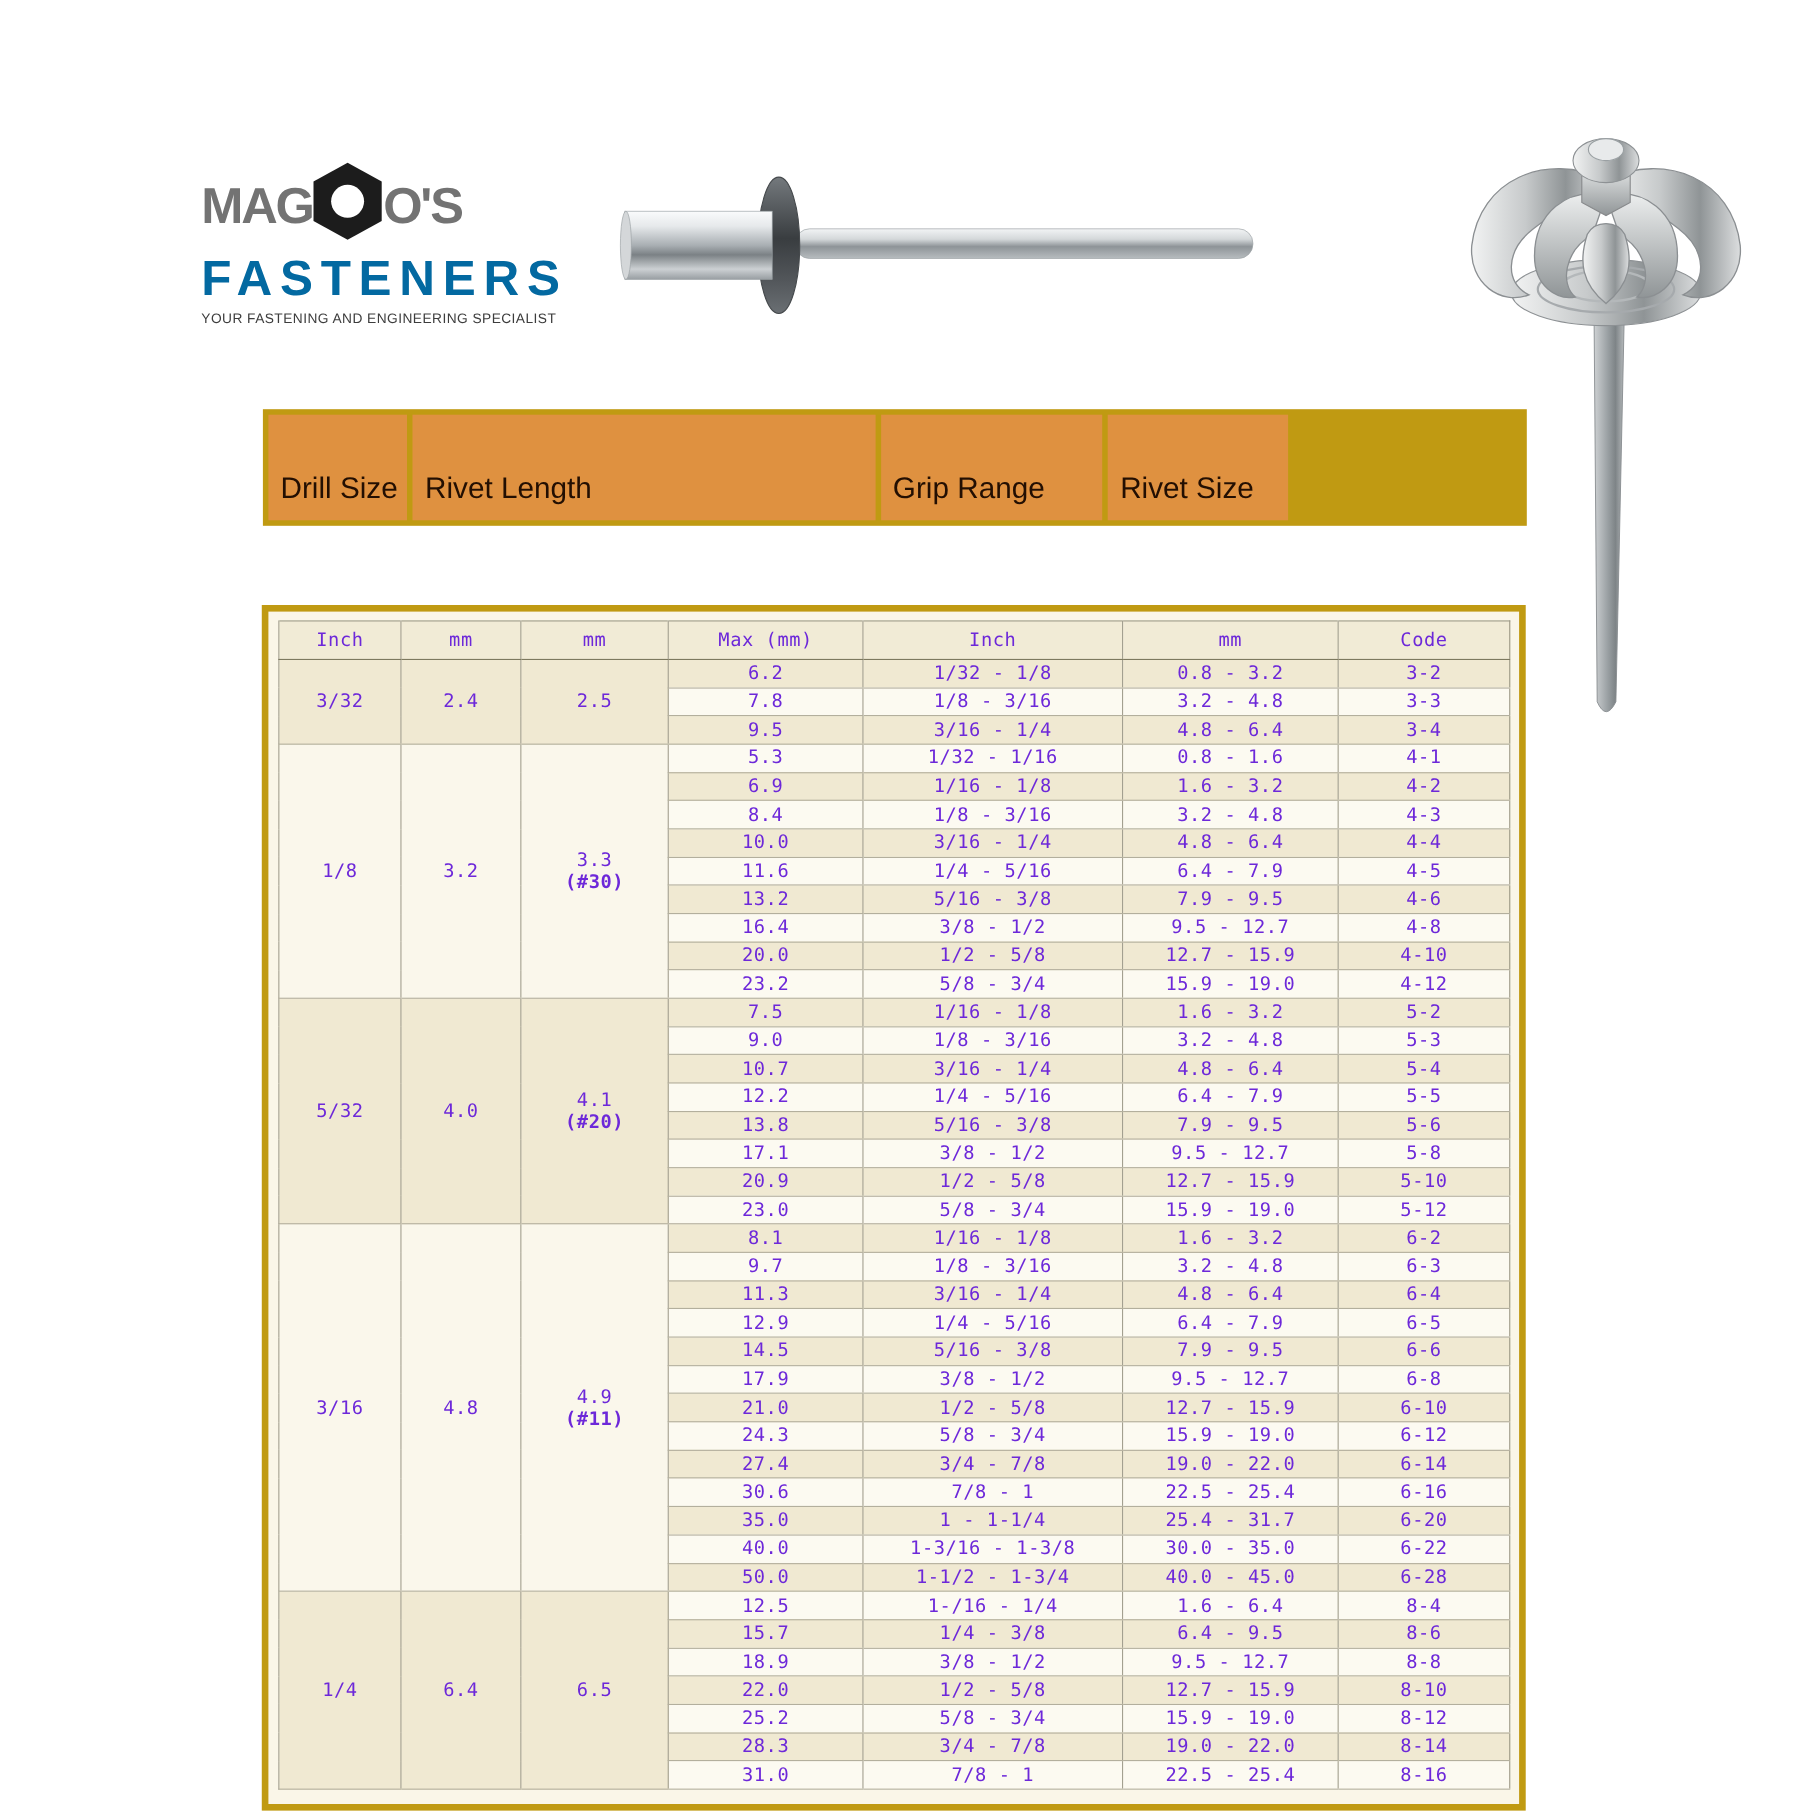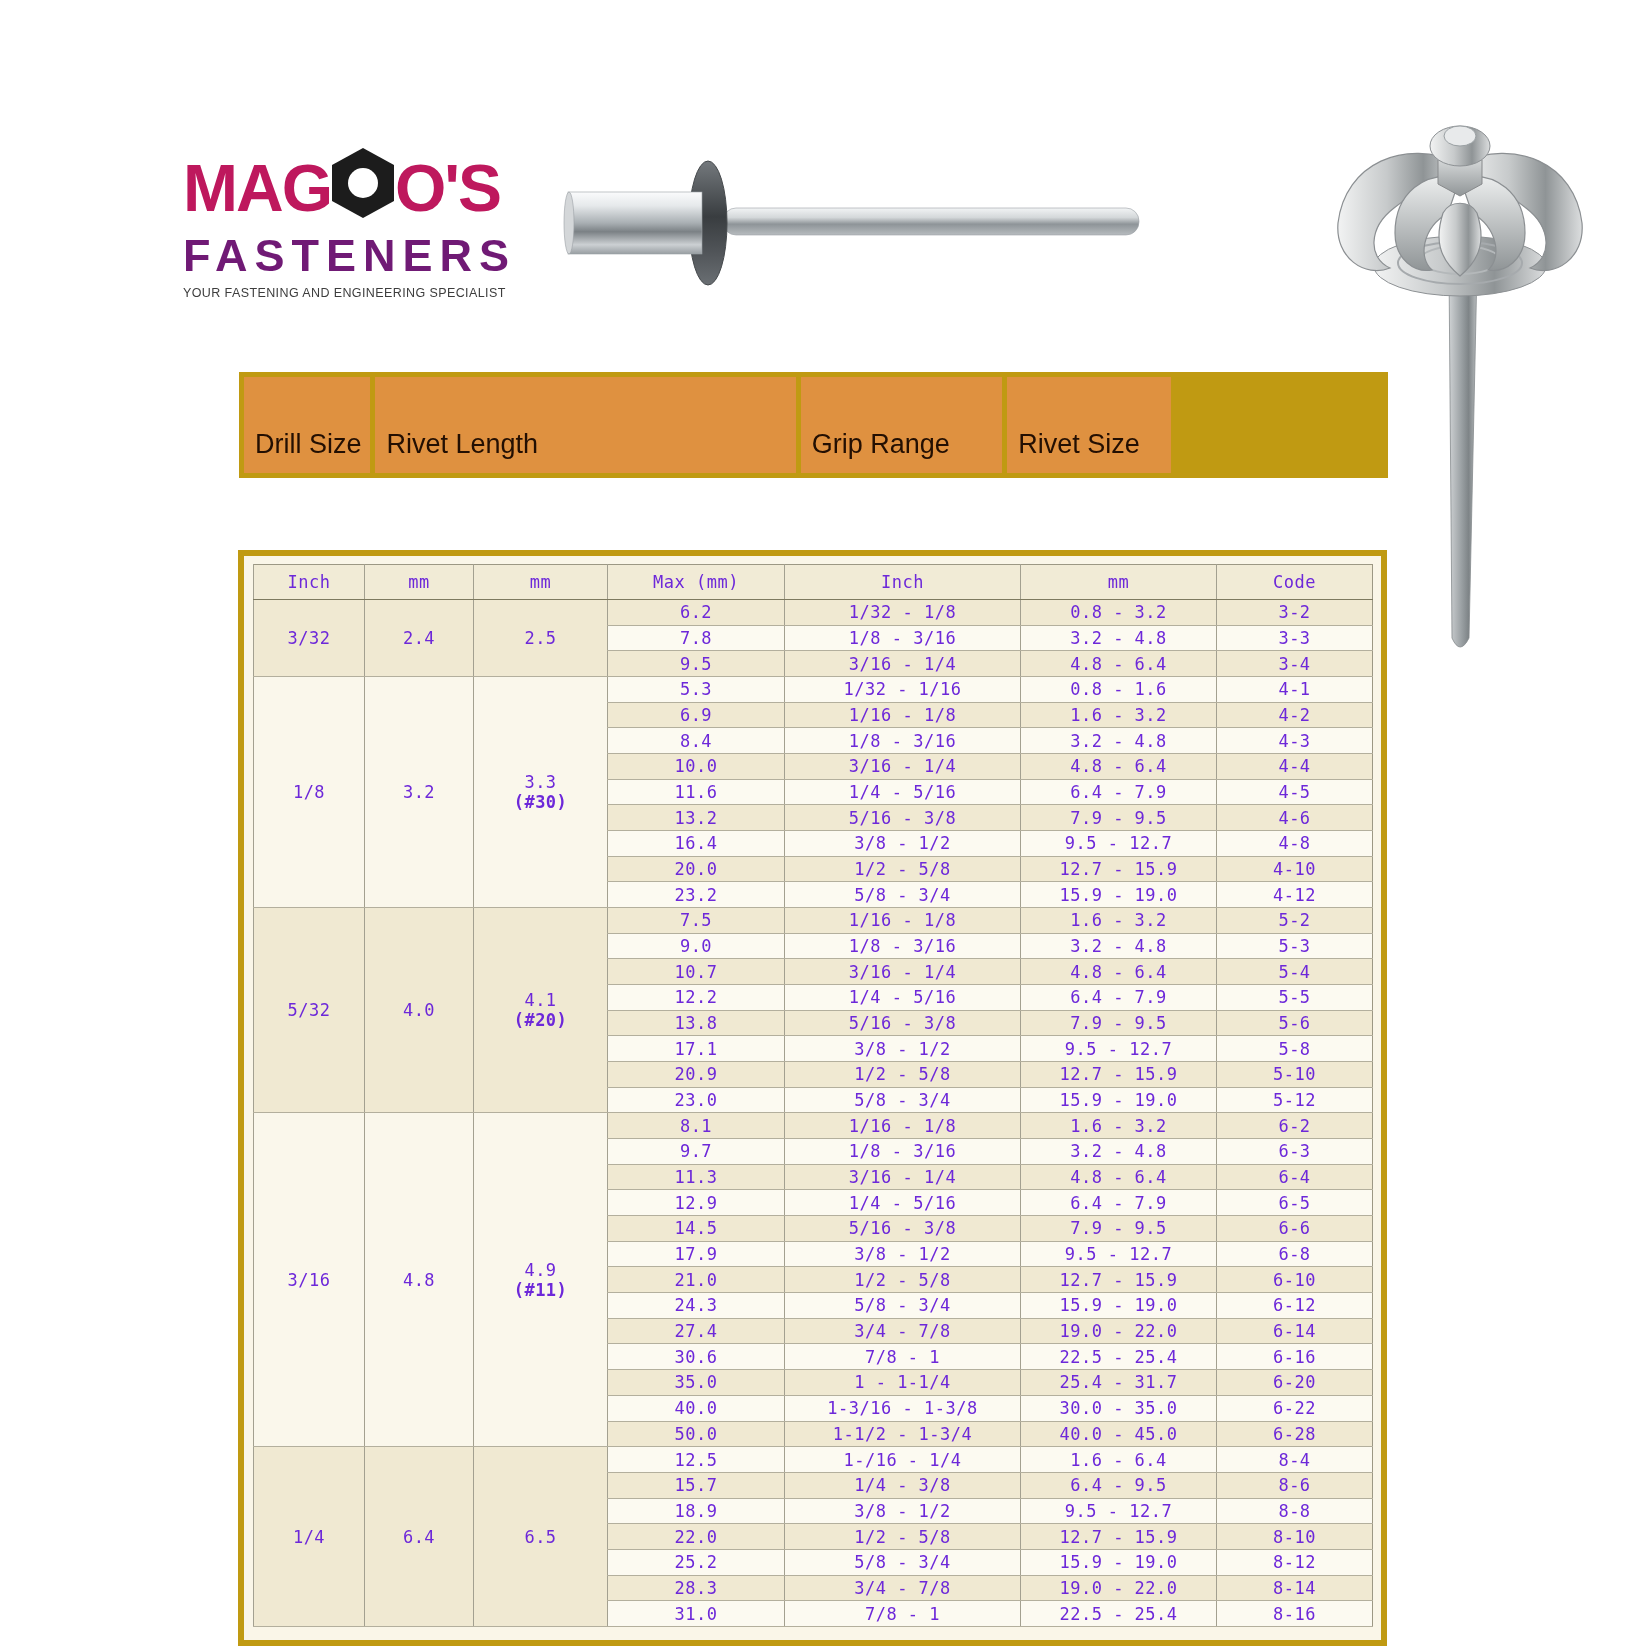--- a/index.html
+++ b/index.html
@@ -1,24 +1,24 @@
 <!DOCTYPE html>
 <html><head>
 <meta charset="utf-8">
 <style>
   html,body{margin:0;padding:0;background:#ffffff;}
   .page{position:relative;width:1652px;height:1652px;background:#ffffff;overflow:hidden;
         font-family:"Liberation Sans",sans-serif;}
 
   
   .logo{position:absolute;left:183px;top:146px;width:330px;}
-  .logo-line1{display:flex;align-items:center;color:#be185d;font-weight:800;
-              font-size:66px;letter-spacing:-2px;line-height:1;}
+  .logo-line1{display:flex;align-items:center;color:#737373;font-weight:800;
+              font-size:46px;letter-spacing:-2px;line-height:1;}
   .logo-line1 .nut{margin:0 -5px;}
-  .logo-line2{font-size:45px;font-weight:800;color:#701a75;letter-spacing:7px;
+  .logo-line2{font-size:45px;font-weight:800;color:#0369a1;letter-spacing:7px;
               margin-top:2px;line-height:1.05;}
   .logo-tagline{font-size:12.5px;font-weight:400;color:#3d3d3d;letter-spacing:0.4px;margin-top:7px;}
 
   
   .rivet-img{position:absolute;left:540px;top:150px;}
   .flower-img{position:absolute;left:1310px;top:108px;}
 
   
   .otable{position:absolute;left:239px;top:372px;width:1149px;height:106px;
           background:#C09A12;display:flex;gap:5px;padding:5px;box-sizing:border-box;}

